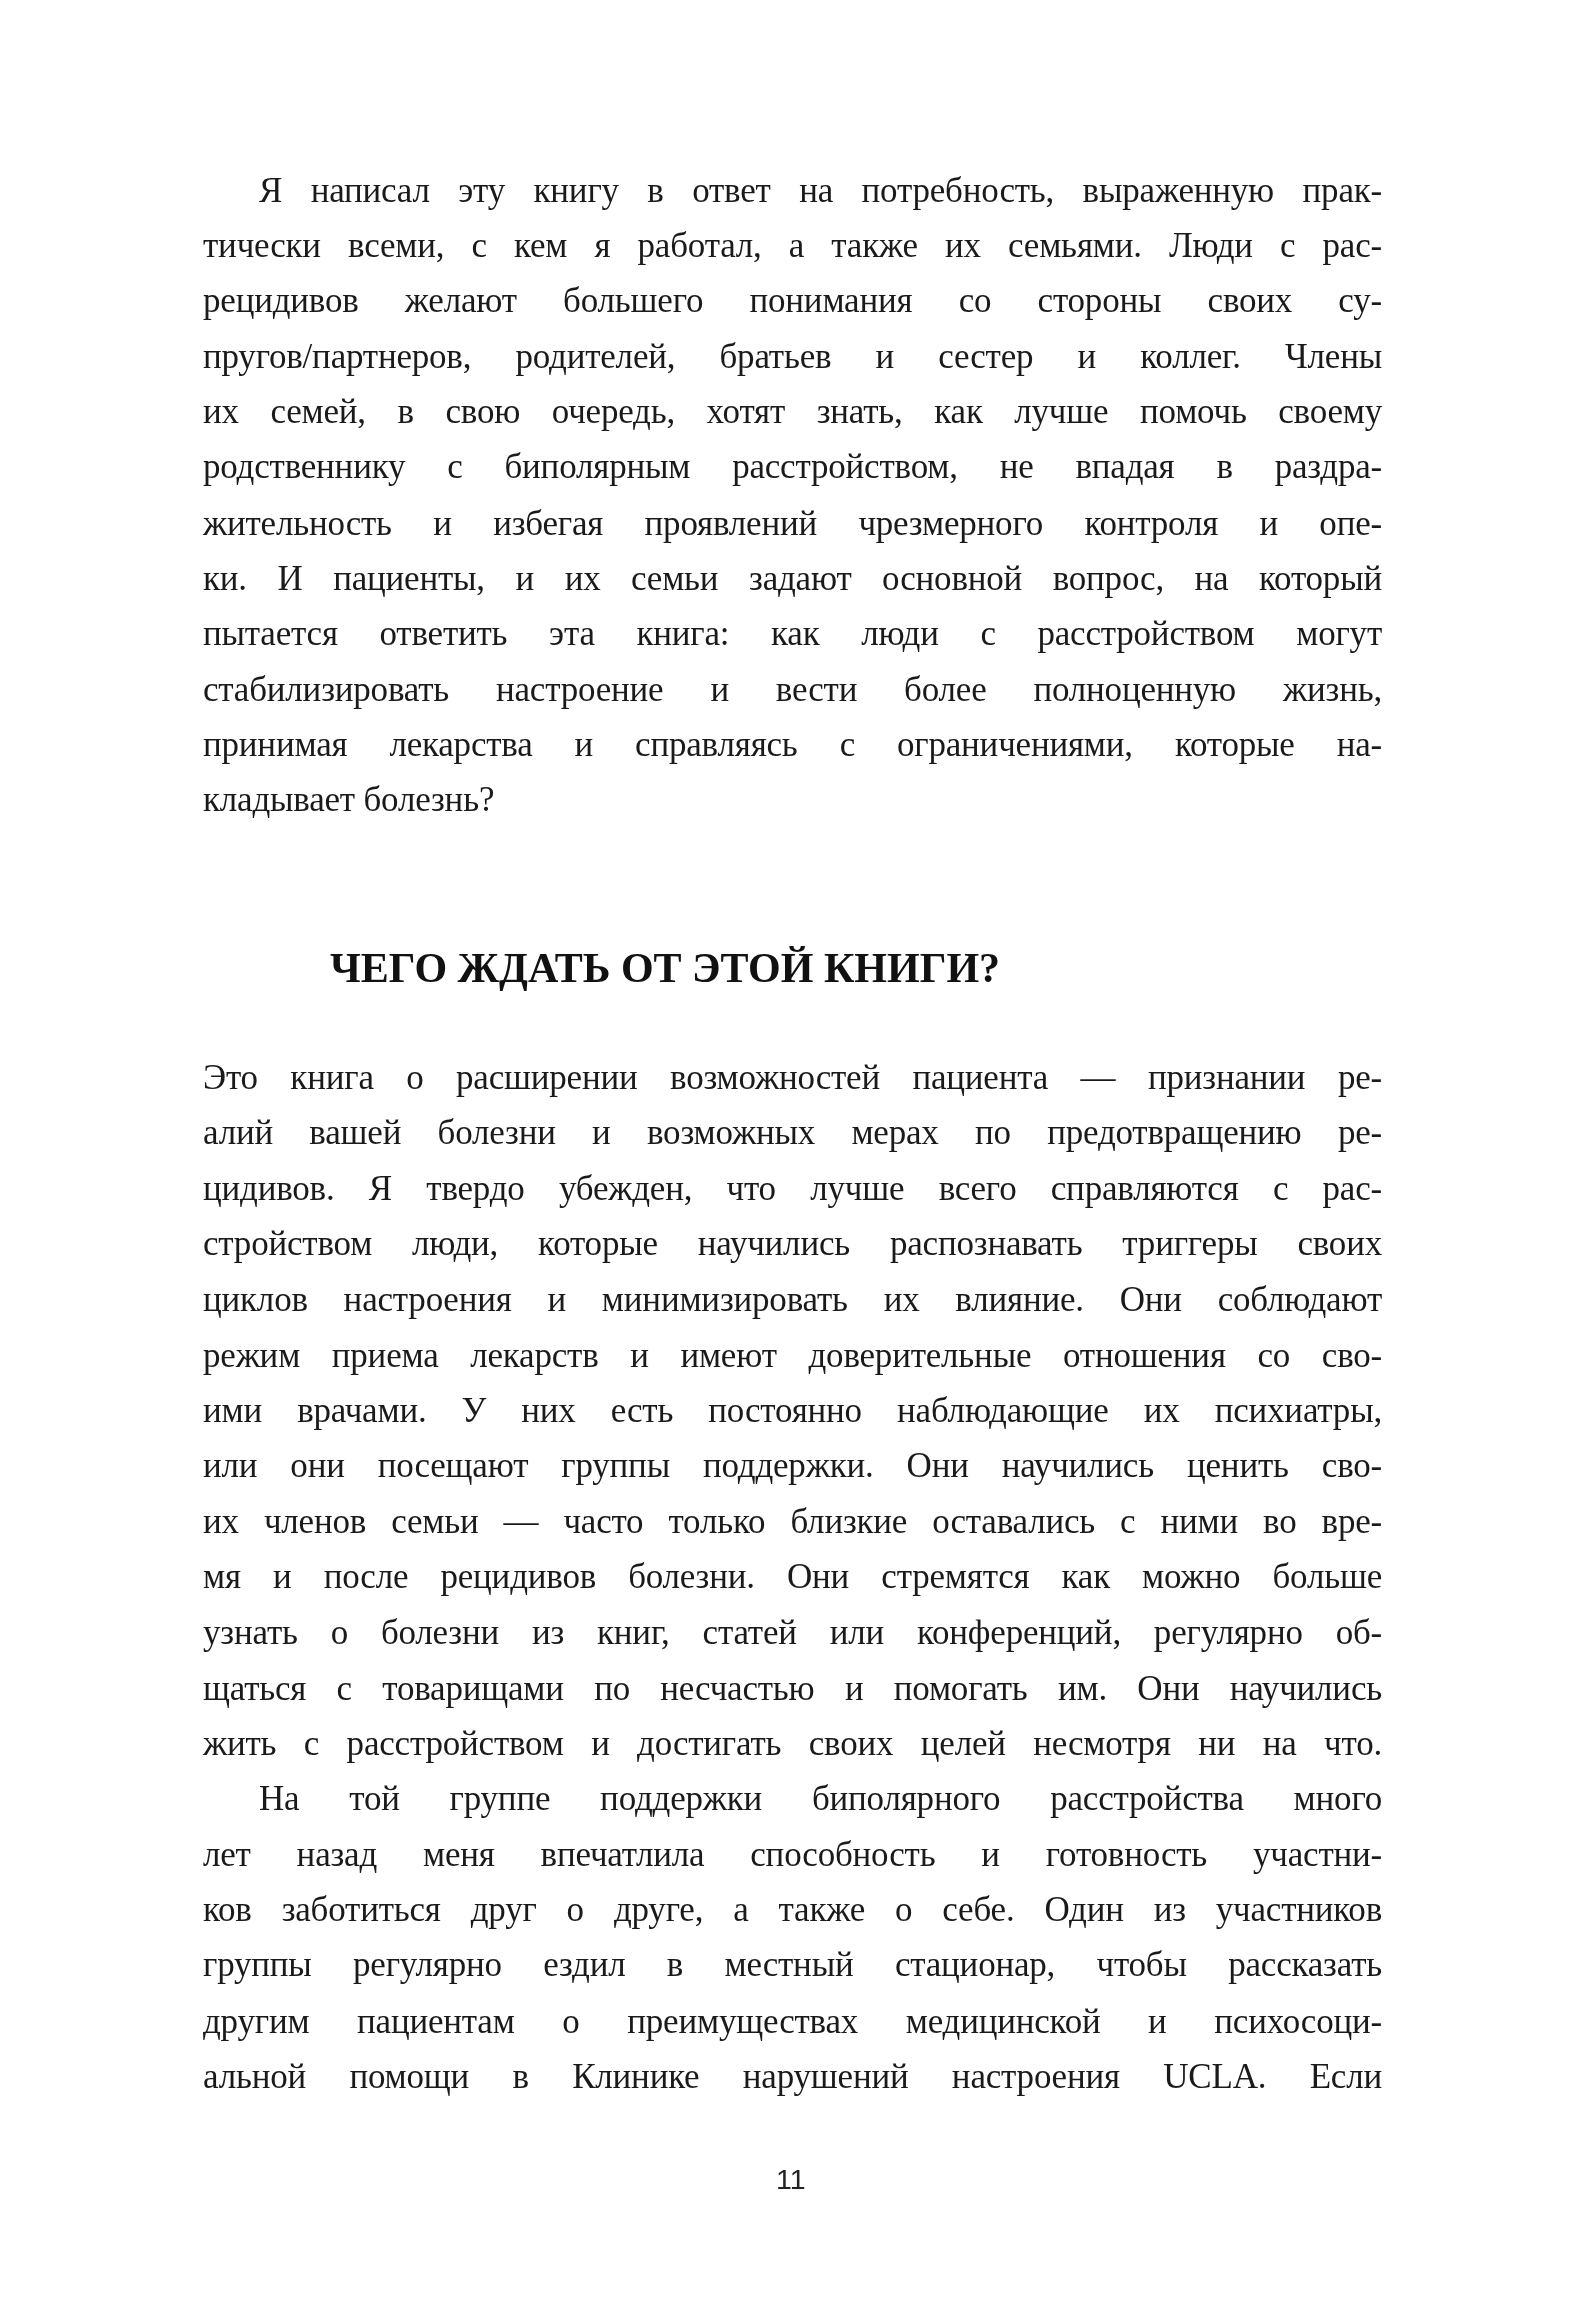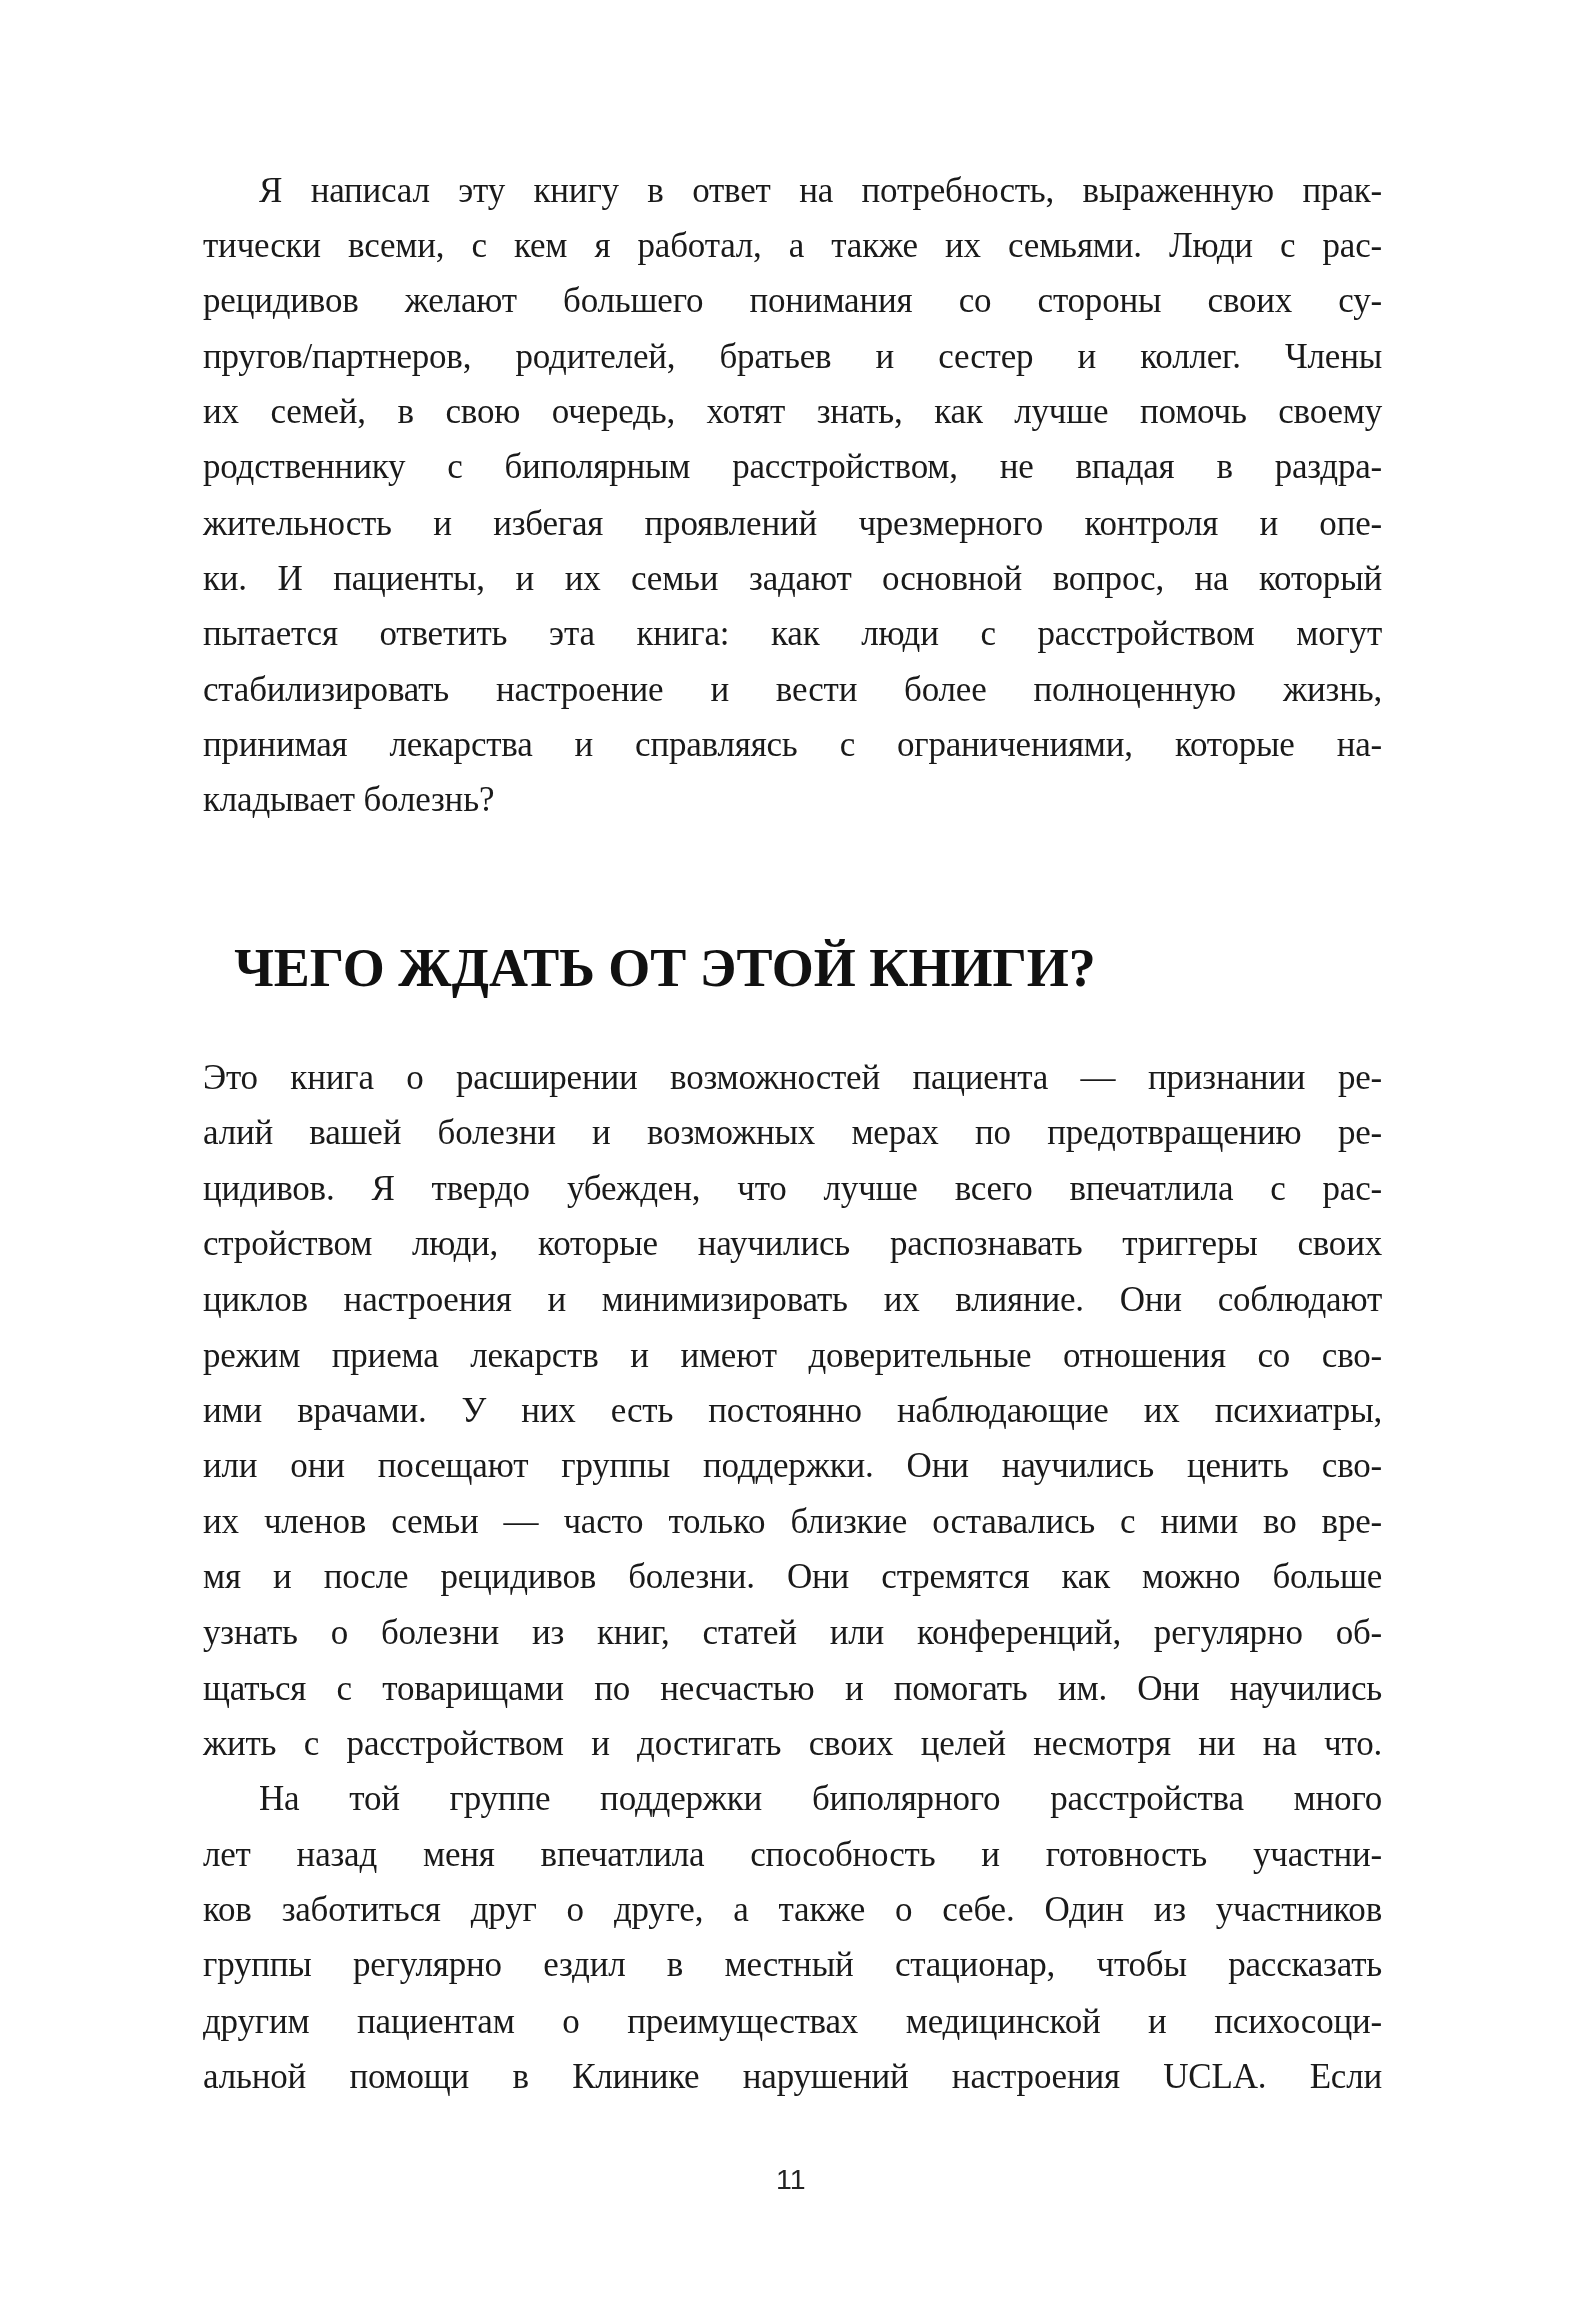--- a/index.html
+++ b/index.html
@@ -24,21 +24,21 @@
   .heading {
     position: absolute;
     left: 0;
     width: 1294px;
     top: 940px;
     height: 57px;
     line-height: 57px;
     text-align: center;
     font-family: "Liberation Serif", "DejaVu Serif", serif;
     font-weight: bold;
-    font-size: 54px;
+    font-size: 42px;
     color: #111111;
     padding-left: 36px;
     box-sizing: border-box;
   }
   .page-number {
     position: absolute;
     left: 776px;
     width: 95px;
     top: 2162px;
     height: 34px;
@@ -66,21 +66,21 @@
     <div class="line" style="top: 662px; white-space: nowrap;">стабилизировать настроение и вести более полноценную жизнь,</div>
     <div class="line" style="top: 717px; white-space: nowrap;">принимая лекарства и справляясь с ограничениями, которые на-</div>
     <div class="line last" style="top: 772px; white-space: nowrap;">кладывает болезнь?</div>
   </div>
 
   <div class="heading">ЧЕГО ЖДАТЬ ОТ ЭТОЙ КНИГИ?</div>
 
   <div>
     <div class="line" style="top: 1050px; white-space: nowrap;">Это книга о расширении возможностей пациента — признании ре-</div>
     <div class="line" style="top: 1105px; white-space: nowrap;">алий вашей болезни и возможных мерах по предотвращению ре-</div>
-    <div class="line" style="top: 1161px; white-space: nowrap;">цидивов. Я твердо убежден, что лучше всего впечатлила с рас-</div>
+    <div class="line" style="top: 1161px; white-space: nowrap;">цидивов. Я твердо убежден, что лучше всего справляются с рас-</div>
     <div class="line" style="top: 1216px; white-space: nowrap;">стройством люди, которые научились распознавать триггеры своих</div>
     <div class="line" style="top: 1272px; white-space: nowrap;">циклов настроения и минимизировать их влияние. Они соблюдают</div>
     <div class="line" style="top: 1328px; white-space: nowrap;">режим приема лекарств и имеют доверительные отношения со сво-</div>
     <div class="line" style="top: 1383px; white-space: nowrap;">ими врачами. У них есть постоянно наблюдающие их психиатры,</div>
     <div class="line" style="top: 1438px; white-space: nowrap;">или они посещают группы поддержки. Они научились ценить сво-</div>
     <div class="line" style="top: 1494px; white-space: nowrap;">их членов семьи — часто только близкие оставались с ними во вре-</div>
     <div class="line" style="top: 1549px; white-space: nowrap;">мя и после рецидивов болезни. Они стремятся как можно больше</div>
     <div class="line" style="top: 1605px; white-space: nowrap;">узнать о болезни из книг, статей или конференций, регулярно об-</div>
     <div class="line" style="top: 1661px; white-space: nowrap;">щаться с товарищами по несчастью и помогать им. Они научились</div>
     <div class="line" style="top: 1716px; white-space: nowrap;">жить с расстройством и достигать своих целей несмотря ни на что.</div>

